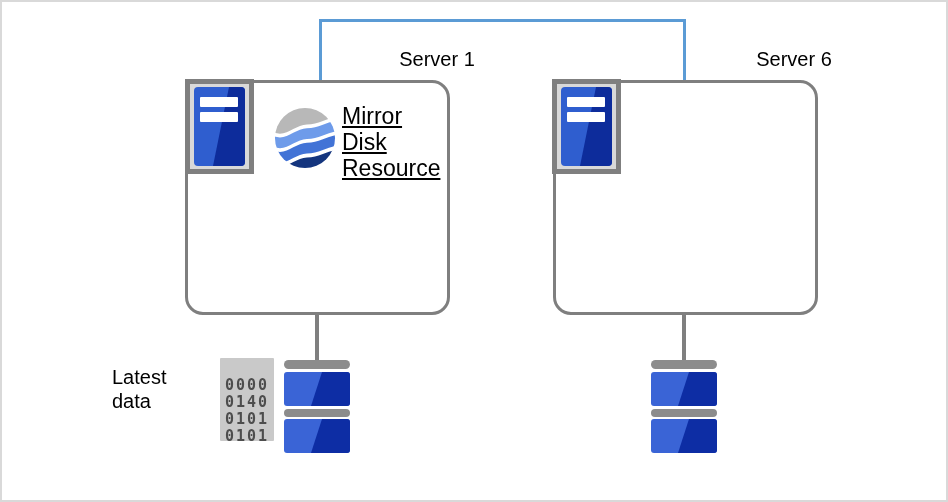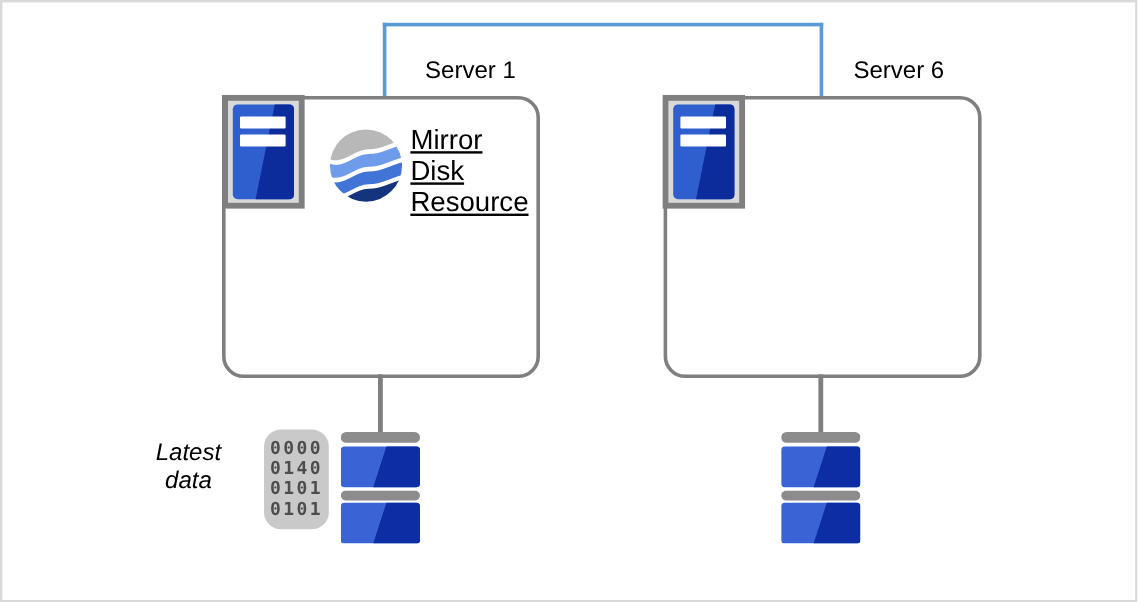--- a/index.html
+++ b/index.html
@@ -16,21 +16,21 @@
   
   .link{
     position:absolute;left:317px;top:17px;width:367px;height:61px;
     border-top:3px solid var(--link_blue,#5B9BD5);
     border-left:3px solid var(--link_blue,#5B9BD5);
     border-right:3px solid var(--link_blue,#5B9BD5);
     box-sizing:border-box;
   }
   .srv-label{
     position:absolute;top:45px;width:140px;height:24px;
-    font-size:20px;line-height:24px;text-align:center;white-space:nowrap;
+    font-size:20px;line-height:24px;text-align:center;white-space:nowrap;margin-left:45px;
   }
   .srv-label.s1{left:320px;}
   .srv-label.s2{left:677px;}
   .server-box{
     position:absolute;top:78px;width:265px;height:235px;
     box-sizing:border-box;
     border:3px solid var(--outline_gray,#7F7F7F);
     border-radius:18px;background:#fff;
   }
   .server-box.b1{left:183px;}
@@ -47,34 +47,34 @@
     position:absolute;top:310px;width:4px;height:50px;
     background:var(--outline_gray,#7F7F7F);
   }
   .connector.c1{left:313px;}
   .connector.c2{left:680px;}
   .disk{position:absolute;top:358px;width:66px;height:93px;}
   .disk.d1{left:282px;}
   .disk.d2{left:649px;}
   .chip{
     position:absolute;left:218px;top:356px;width:54px;height:83px;
-    background:var(--chip_bg,#C9C9C9);border-radius:14px;
-    box-sizing:border-box;padding-top:7px;
+    background:var(--chip_bg,#C9C9C9);border-radius:1px;
+    box-sizing:border-box;padding-top:19px;
     text-align:center;
   }
   .chip-row{
     font-family:"DejaVu Sans Mono", monospace;
     font-weight:bold;font-size:15px;line-height:17px;
     letter-spacing:2px;
     color:var(--chip_text,#4D4D4D);
     white-space:nowrap;
   }
   .latest-label{
     position:absolute;left:110px;top:363px;width:90px;
-    font-size:20px;line-height:24px;text-align:center;white-space:pre-line;font-style:italic;
+    font-size:20px;line-height:24px;text-align:left;white-space:pre-line;
   }
   .mirror-disk-label{
     position:absolute;left:248px;top:457px;width:140px;
     font-size:20px;line-height:24px;text-align:center;white-space:nowrap;
   }
 </style>
 </head>
 <body>
 
 <div class="canvas">

